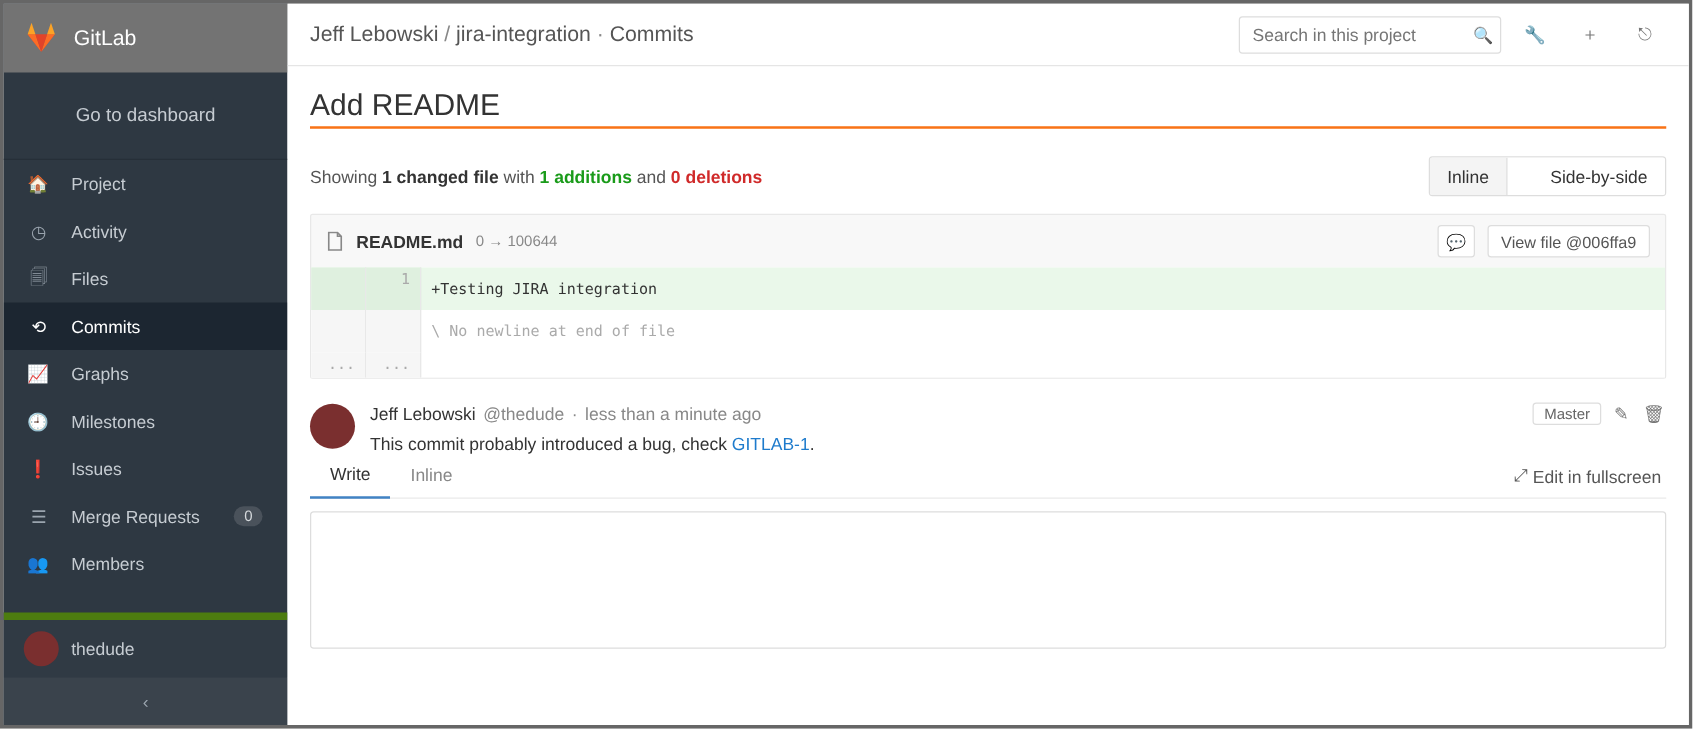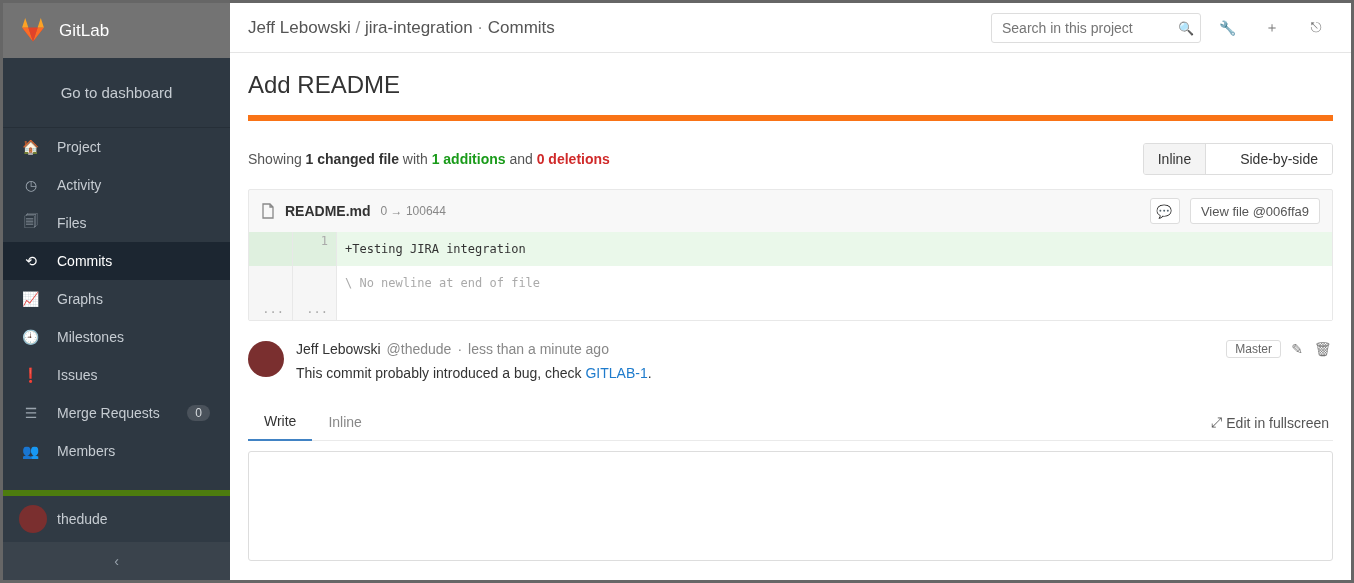--- a/index.html
+++ b/index.html
@@ -27,21 +27,21 @@
 .topbar { height: 50px; border-bottom: 1px solid #e5e5e5; display: flex; align-items: center; padding: 0 18px; gap: 10px; }
 .breadcrumb { flex: 1; font-size: 17px; color: #555; }
 .breadcrumb .proj { color: #555; }
 .breadcrumb .sep { color: #888; }
 .search-wrap { position: relative; }
 .search-input { width: 210px; height: 30px; border: 1px solid #ddd; border-radius: 3px; padding: 0 28px 0 10px; font-size: 14px; color: #888; }
 .search-icon-btn { position: absolute; right: 6px; top: 50%; transform: translateY(-50%); color: #777; font-size: 13px; cursor: pointer; }
 .topicon { width: 34px; height: 30px; display: flex; align-items: center; justify-content: center; color: #777; cursor: pointer; }
 
 .content { padding: 18px; }
-.page-title { font-size: 24px; font-weight: 400; color: #333; padding-bottom: 16px; border-bottom: 6px solid #f97316; }
+.page-title { font-size: 24px; font-weight: 400; color: #333; padding-bottom: 2px; border-bottom: 2px solid #f97316; }
 .diff-summary-row { display: flex; align-items: center; justify-content: space-between; margin-top: 22px; }
 .diff-summary { color: #555; }
 .diff-summary .bold { font-weight: 600; color: #333; }
 .diff-summary .add { color: #1a9b1a; font-weight: 600; }
 .diff-summary .del { color: #d02a2a; font-weight: 600; }
 .view-toggle { display: flex; border: 1px solid #ddd; border-radius: 3px; overflow: hidden; }
 .view-toggle .opt { padding: 7px 14px; font-size: 14px; cursor: pointer; background: #fff; }
 .view-toggle .opt.active { background: #f4f4f4; }
 .view-toggle .opt + .opt { border-left: 1px solid #ddd; padding-left: 34px; }
 
@@ -68,21 +68,21 @@
 .comment-head { display: flex; align-items: center; gap: 6px; color: #555; }
 .comment-head .author { color: #333; }
 .comment-head .handle { color: #888; }
 .comment-head .time { color: #888; }
 .comment-head-spacer { flex: 1; }
 .comment-badge { border: 1px solid #ddd; border-radius: 3px; padding: 1px 8px; font-size: 12px; color: #666; cursor: pointer; }
 .comment-action-icon { width: 20px; height: 20px; display: flex; align-items: center; justify-content: center; color: #777; cursor: pointer; }
 .comment-text { margin-top: 6px; color: #333; }
 .comment-text a { color: #1e7bcc; text-decoration: none; }
 
-.editor-block { margin-top: 24px; }
+.editor-block { }
 .editor-tabs { display: flex; align-items: center; border-bottom: 1px solid #eaeaea; }
 .editor-tab { padding: 8px 16px 10px; cursor: pointer; color: #888; font-size: 14px; }
 .editor-tab.active { color: #333; border-bottom: 2px solid #4183c4; margin-bottom: -1px; }
 .editor-tabs-spacer { flex: 1; }
 .fullscreen-btn { color: #555; font-size: 14px; cursor: pointer; display: flex; align-items: center; gap: 4px; padding-right: 4px;}
 .editor-area { width: 100%; height: 110px; border: 1px solid #ddd; border-radius: 3px; margin-top: 10px; padding: 8px; font-size: 14px; resize: none; }
 
 </style>
 </head>
 <body>

